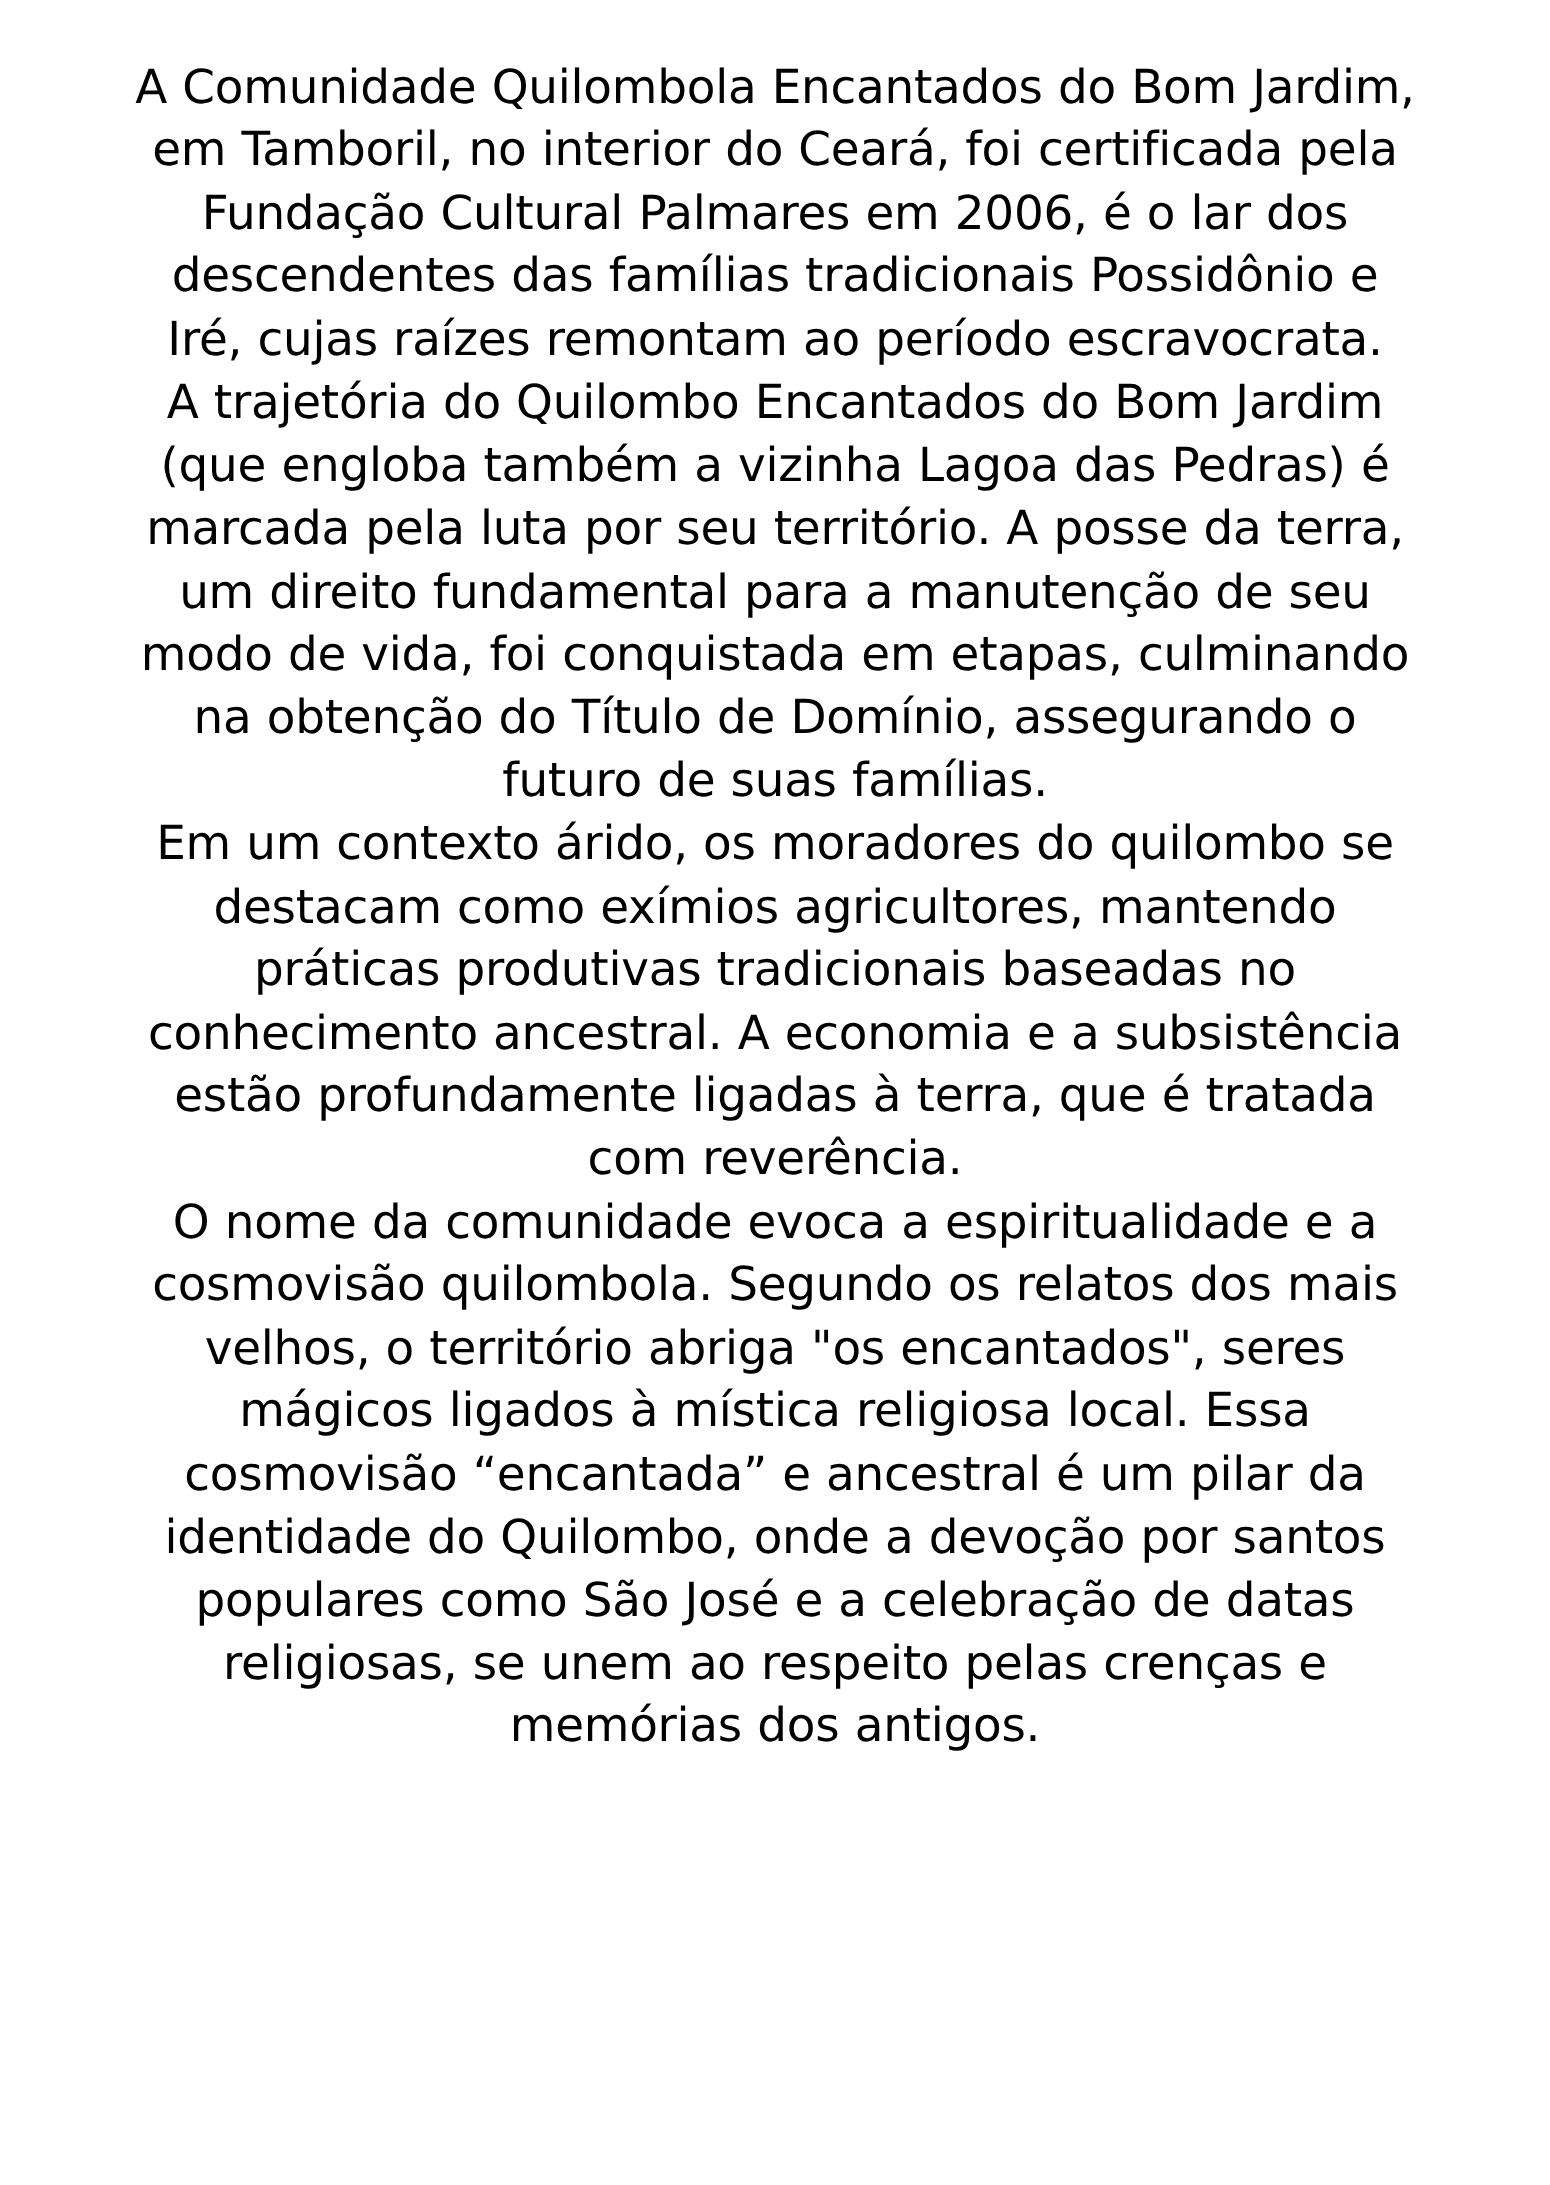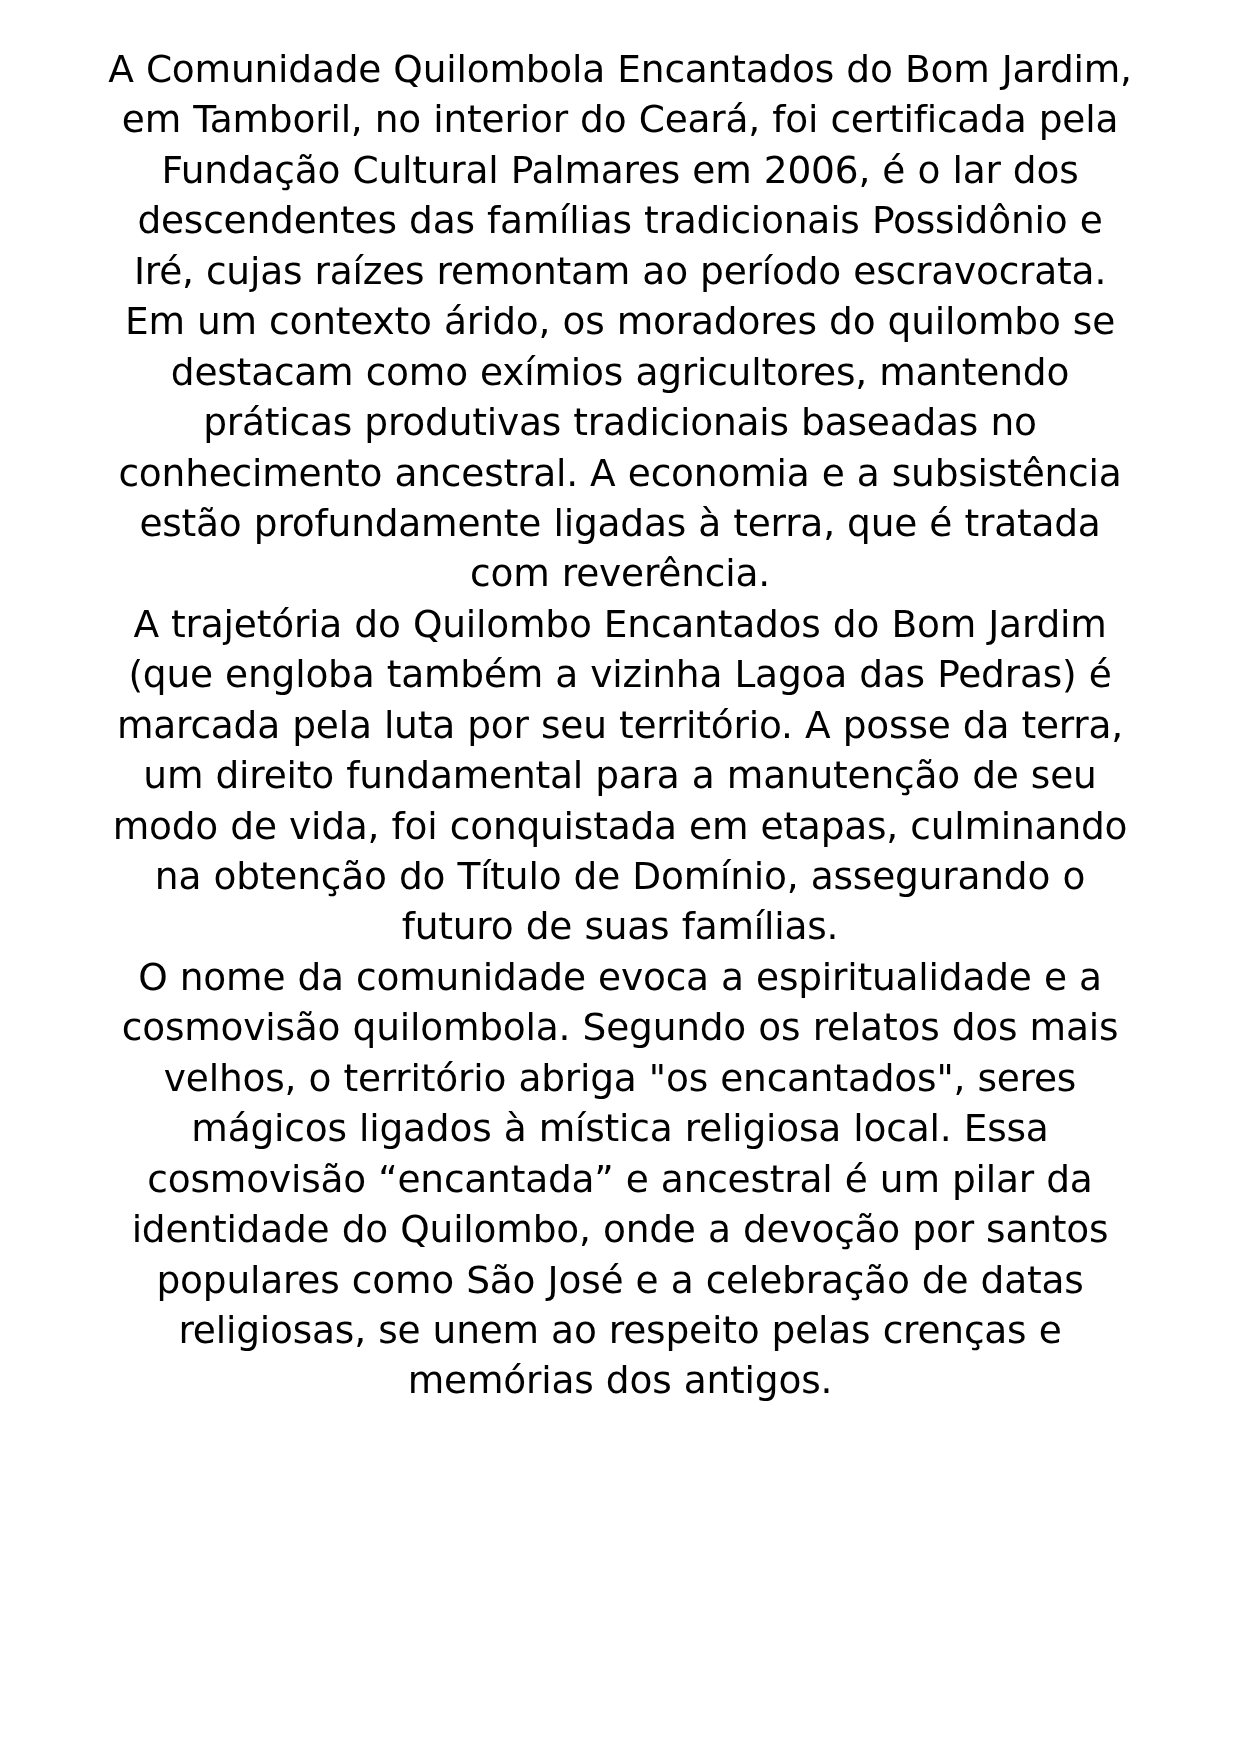--- a/index.html
+++ b/index.html
@@ -32,17 +32,17 @@
     text-align: center;
     word-spacing: 0.5px;
   }
 </style>
 </head>
 <body>
 
 <div class="page">
   <div class="doc-body">
     <p class="para">A Comunidade Quilombola Encantados do Bom Jardim, em Tamboril, no interior do Ceará, foi certificada pela Fundação Cultural Palmares em 2006, é o lar dos descendentes das famílias tradicionais Possidônio e Iré, cujas raízes remontam ao período escravocrata.</p>
+    <p class="para">A trajetória do Quilombo Encantados do Bom Jardim (que engloba também a vizinha Lagoa das Pedras) é marcada pela luta por seu território. A posse da terra, um direito fundamental para a manutenção de seu modo de vida, foi conquistada em etapas, culminando na obtenção do Título de Domínio, assegurando o futuro de suas famílias.</p>
     <p class="para">Em um contexto árido, os moradores do quilombo se destacam como exímios agricultores, mantendo práticas produtivas tradicionais baseadas no conhecimento ancestral. A economia e a subsistência estão profundamente ligadas à terra, que é tratada com reverência.</p>
-    <p class="para">A trajetória do Quilombo Encantados do Bom Jardim (que engloba também a vizinha Lagoa das Pedras) é marcada pela luta por seu território. A posse da terra, um direito fundamental para a manutenção de seu modo de vida, foi conquistada em etapas, culminando na obtenção do Título de Domínio, assegurando o futuro de suas famílias.</p>
     <p class="para">O nome da comunidade evoca a espiritualidade e a cosmovisão quilombola. Segundo os relatos dos mais velhos, o território abriga "os encantados", seres mágicos ligados à mística religiosa local. Essa cosmovisão “encantada” e ancestral é um pilar da identidade do Quilombo, onde a devoção por santos populares como São José e a celebração de datas religiosas, se unem ao respeito pelas crenças e memórias dos antigos.</p>
   </div>
 </div>
 
 </body></html>

